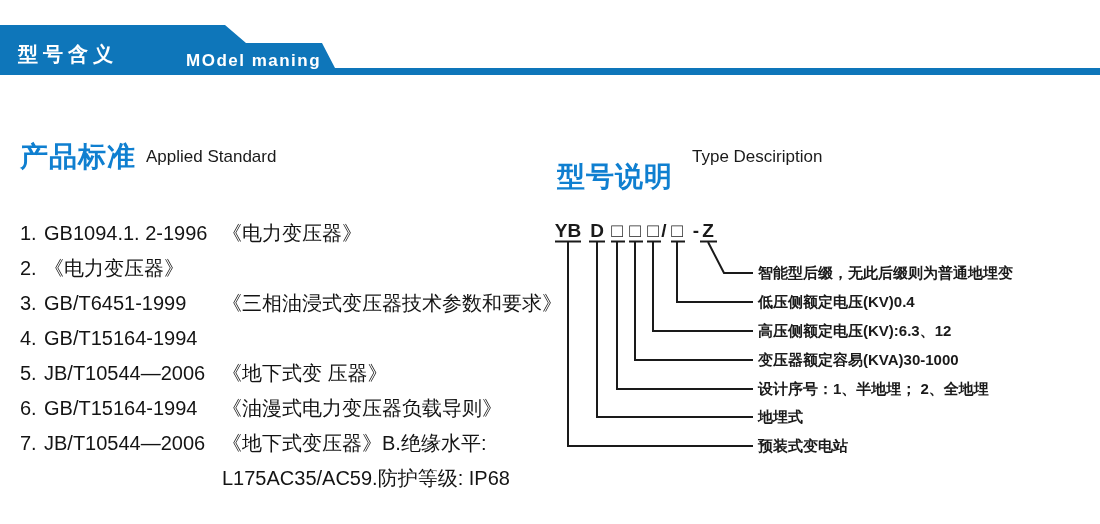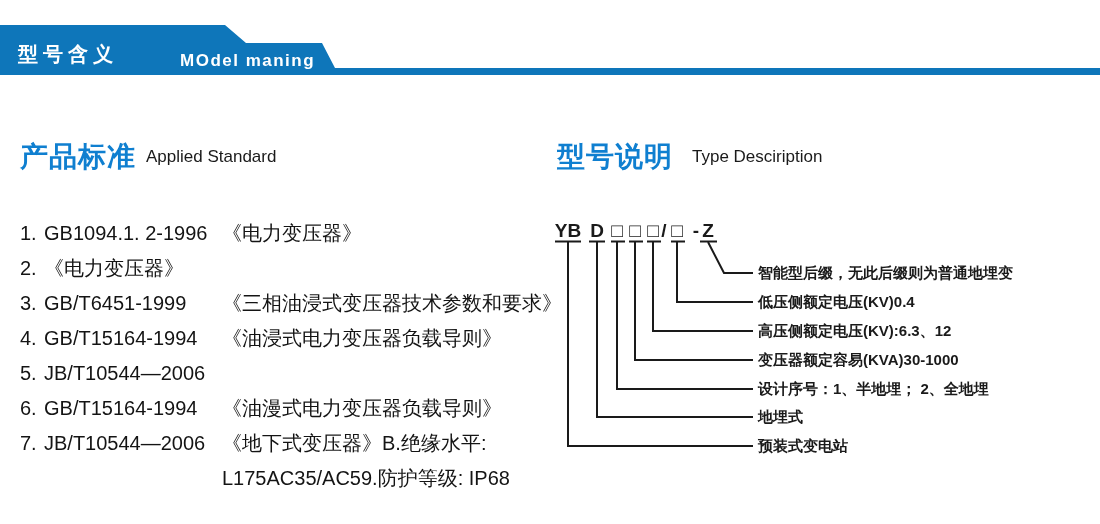--- a/index.html
+++ b/index.html
@@ -10,37 +10,37 @@
     color:#141414;
   }
   
   .header-svg { position:absolute; left:0; top:0; width:1100px; height:90px; }
   .header-title {
     position:absolute; left:18px; top:41px;
     font-size:20px; font-weight:bold; color:#ffffff; letter-spacing:5px;
     white-space:pre;
   }
   .header-subtitle {
-    position:absolute; left:180px; top:51px;
+    position:absolute; left:186px; top:51px;
     font-size:17px; font-weight:bold; color:#ffffff; letter-spacing:1.5px;
     white-space:pre;
   }
   
   .sec-zh {
     position:absolute; top:138px;
     font-size:28px; font-weight:bold; color:#0f7fd0; letter-spacing:1px;
     white-space:pre;
   }
   .sec-en {
     position:absolute; top:147px;
     font-size:17px; color:#1a1a1a; white-space:pre;
   }
   .sec-zh.left  { left:20px; }
   .sec-en.left  { left:146px; }
-  .sec-zh.right { left:557px; }
+  .sec-zh.right { left:557px;margin-top:20px; }
   .sec-en.right { left:692px; }
   
   .standards-list { position:absolute; left:20px; top:216px; }
   .std-row { display:flex; height:35px; line-height:35px; font-size:20px; color:#141414; }
   .std-num   { width:24px;  white-space:pre; }
   .std-code  { width:178px; white-space:pre; }
   .std-title { white-space:pre; }
   
   .diagram-svg { position:absolute; left:548px; top:218px; width:212px; height:252px; }
   .code-text { font-family:"Liberation Sans","DejaVu Sans",sans-serif; font-size:19px; font-weight:bold; fill:#1a1a1a; }
@@ -77,25 +77,25 @@
       <span class="std-title">《电力变压器》</span>
     </div>
     <div class="std-row">
       <span class="std-num">3.</span>
       <span class="std-code">GB/T6451-1999</span>
       <span class="std-title">《三相油浸式变压器技术参数和要求》</span>
     </div>
     <div class="std-row">
       <span class="std-num">4.</span>
       <span class="std-code">GB/T15164-1994</span>
-      <span class="std-title">《油浸式电力变压器负载导则》</span>
     </div>
     <div class="std-row">
       <span class="std-num">5.</span>
       <span class="std-code">JB/T10544—2006</span>
+      <span class="std-title">《地下式变 压器》</span>
     </div>
     <div class="std-row">
       <span class="std-num">6.</span>
       <span class="std-code">GB/T15164-1994</span>
       <span class="std-title">《油漫式电力变压器负载导则》</span>
     </div>
     <div class="std-row">
       <span class="std-num">7.</span>
       <span class="std-code">JB/T10544—2006</span>
       <span class="std-title">《地下式变压器》B.绝缘水平:</span>

